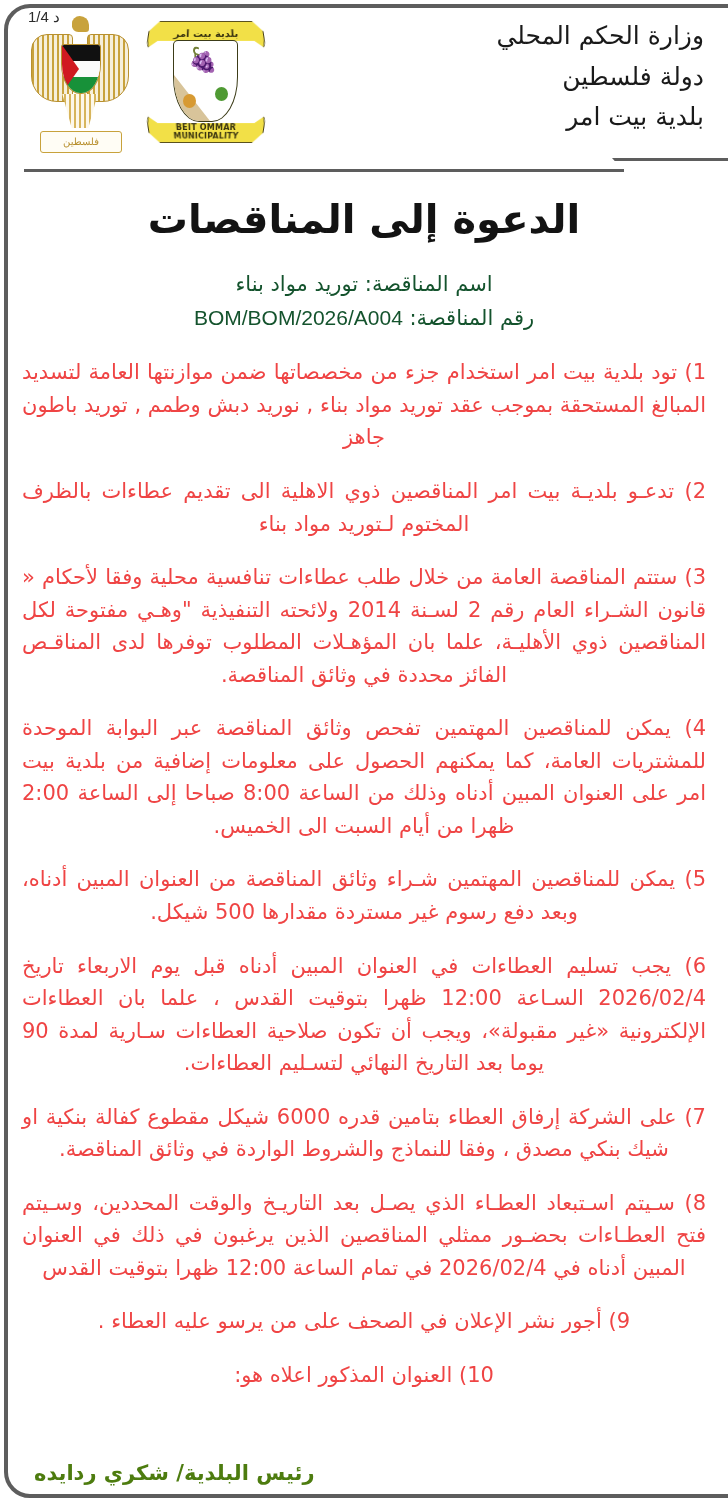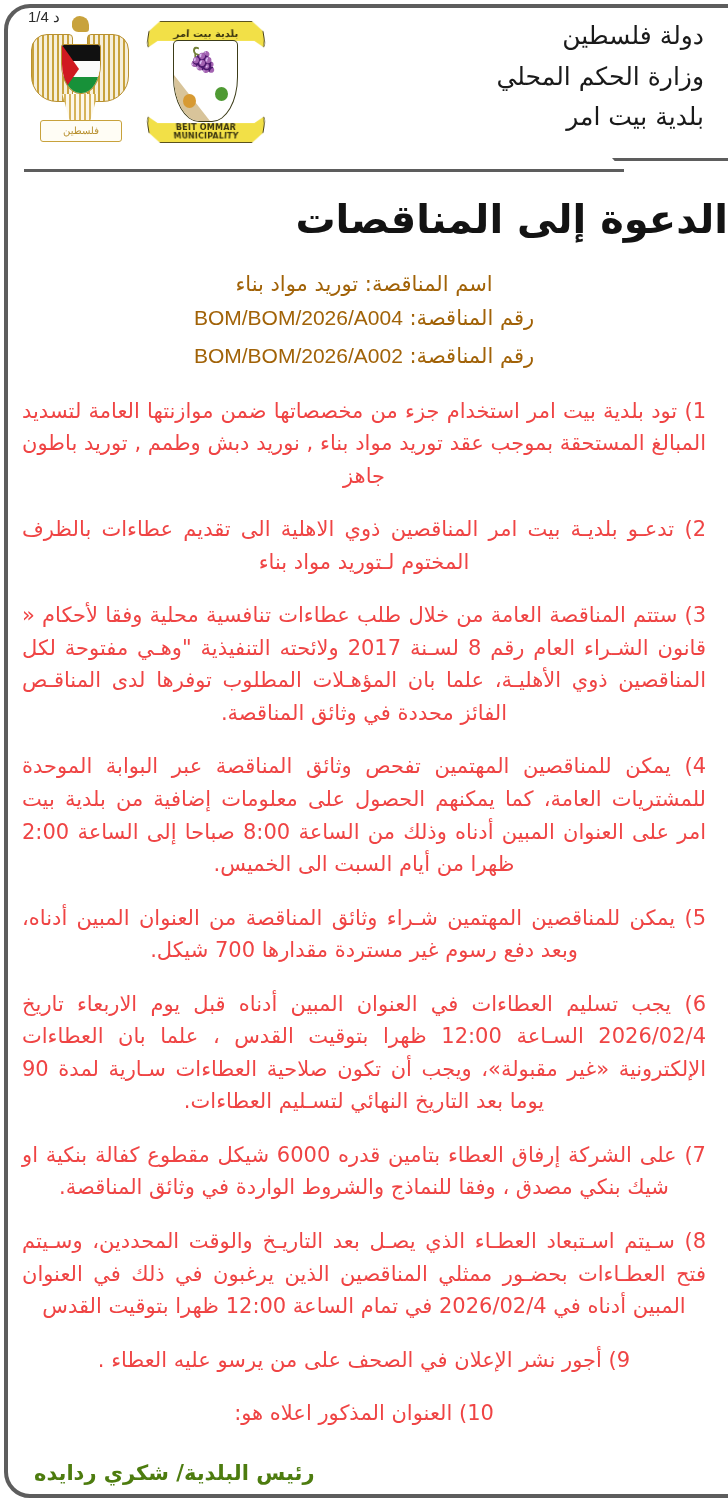--- a/index.html
+++ b/index.html
@@ -196,21 +196,21 @@
   .eagle-tail {
     position: absolute;
     left: 26px; bottom: 26px;
     width: 52px; height: 34px;
     background: repeating-linear-gradient(
       to right, #d7b55c 0 2px, #fdf8ea 2px 5px);
     clip-path: polygon(16% 0, 84% 0, 66% 100%, 34% 100%);
   }
   .eagle-scroll {
     position: absolute;
-    left: 12px; bottom: 12px;
+    left: 12px; bottom: 1px;
     width: 80px; height: 20px;
     border: 1.4px solid #c8a23c;
     border-radius: 3px;
     background: #fffdf5;
     color: #b8902f;
     font-size: 10px;
     text-align: center;
     line-height: 19px;
     font-family: "DejaVu Serif", serif;
   }
@@ -239,38 +239,39 @@
     top: 0px;
     width: 16px;
     height: 16px;
     border-top: 3px solid #5d5d5d;
     transform: skewX(42deg);
     transform-origin: left top;
   }
 
   
   .doc-title {
+    text-align: center;
     font-family: "DejaVu Sans", sans-serif;
     font-weight: bold;
     font-size: 40px;
     color: #131313;
     margin: 22px 0 26px 0;
     letter-spacing: -0.5px;
   }
 
   
   .tender-list {
     padding: 0 26px 0 26px;
     text-align: center;
     margin-bottom: 12px;
   }
   .tender-line {
     font-size: 21px;
     line-height: 1.58;
-    color: #a16207;
+    color: #14532d;
     white-space: nowrap;
   }
   .tender-line .code {
     direction: ltr;
     unicode-bidi: embed;
     display: inline-block;
     font-family: "Liberation Sans", sans-serif;
   }
   .tender-group { margin-bottom: 4px; }
 
@@ -304,22 +305,22 @@
 
 <div class="page">
 
   <div class="frame"></div>
 
   <div class="page-marker">د 1/4</div>
 
   <div class="header">
 
     <div class="org-block">
+      <div>وزارة الحكم المحلي</div>
       <div>دولة فلسطين</div>
-      <div>وزارة الحكم المحلي</div>
       <div>بلدية بيت امر</div>
     </div>
 
     <div class="logos">
 
       <div class="logo-box">
         <div class="muni-emblem">
           <div class="ribbon top">
             <div class="ribbon-text ar">بلدية بيت امر</div>
           </div>
@@ -367,34 +368,30 @@
     <div class="tender-group">
       <div class="tender-line">اسم المناقصة: توريد مواد بناء</div>
       <div class="tender-line">
         <span>رقم المناقصة:</span>
         <span class="code">BOM/BOM/2026/A004</span>
       </div>
     </div>
 
 
     <div class="tender-group">
-      <div class="tender-line">
-        <span>رقم المناقصة:</span>
-        <span class="code">BOM/BOM/2026/A002</span>
-      </div>
     </div>
 
   </div>
 
   <div class="clauses">
     <p class="clause tight">1) تود بلدية بيت امر استخدام جزء من مخصصاتها ضمن موازنتها العامة لتسديد المبالغ المستحقة بموجب عقد  توريد مواد بناء , نوريد دبش وطمم , توريد باطون جاهز</p>
     <p class="clause">2) تدعـو بلديـة بيت امر المناقصين ذوي الاهلية الى تقديم عطاءات بالظرف المختوم لـتوريد مواد بناء</p>
-    <p class="clause">3) ستتم المناقصة العامة من خلال طلب عطاءات تنافسية محلية وفقا لأحكام « قانون الشـراء العام رقم 8 لسـنة 2017 ولائحته التنفيذية "وهـي مفتوحة لكل المناقصين ذوي الأهليـة، علما بان المؤهـلات المطلوب توفرها لدى المناقـص الفائز محددة في وثائق المناقصة.</p>
+    <p class="clause">3) ستتم المناقصة العامة من خلال طلب عطاءات تنافسية محلية وفقا لأحكام « قانون الشـراء العام رقم 2 لسـنة 2014 ولائحته التنفيذية "وهـي مفتوحة لكل المناقصين ذوي الأهليـة، علما بان المؤهـلات المطلوب توفرها لدى المناقـص الفائز محددة في وثائق المناقصة.</p>
     <p class="clause tight">4) يمكن للمناقصين المهتمين تفحص وثائق المناقصة عبر البوابة الموحدة للمشتريات العامة، كما يمكنهم الحصول على معلومات إضافية من بلدية بيت امر على العنوان المبين أدناه وذلك من الساعة 8:00 صباحا إلى الساعة 2:00 ظهرا من أيام السبت الى الخميس.</p>
-    <p class="clause">5) يمكن للمناقصين المهتمين شـراء وثائق المناقصة من العنوان المبين أدناه، وبعد دفع رسوم غير مستردة مقدارها 700 شيكل.</p>
+    <p class="clause">5) يمكن للمناقصين المهتمين شـراء وثائق المناقصة من العنوان المبين أدناه، وبعد دفع رسوم غير مستردة مقدارها 500 شيكل.</p>
     <p class="clause">6) يجب تسليم العطاءات في العنوان المبين أدناه قبل  يوم الاربعاء تاريخ 2026/02/4 السـاعة 12:00 ظهرا بتوقيت القدس ، علما بان العطاءات الإلكترونية «غير مقبولة»، ويجب أن تكون صلاحية العطاءات سـارية لمدة 90  يوما بعد التاريخ النهائي لتسـليم العطاءات.</p>
     <p class="clause">7) على الشركة إرفاق العطاء بتامين قدره 6000 شيكل  مقطوع  كفالة بنكية او شيك بنكي مصدق ، وفقا للنماذج والشروط الواردة في وثائق المناقصة.</p>
     <p class="clause tight">8) سـيتم اسـتبعاد العطـاء الذي يصـل بعد التاريـخ والوقت المحددين، وسـيتم فتح العطـاءات بحضـور ممثلي المناقصين الذين يرغبون في ذلك في العنوان المبين أدناه في 2026/02/4 في تمام الساعة 12:00  ظهرا بتوقيت القدس</p>
     <p class="clause tight">9) أجور نشر الإعلان في الصحف على من يرسو عليه العطاء .</p>
     <p class="clause tight">10) العنوان المذكور اعلاه هو:</p>
   </div>
 
   <div class="signature">رئيس البلدية/ شكري ردايده</div>
 
 </div>

